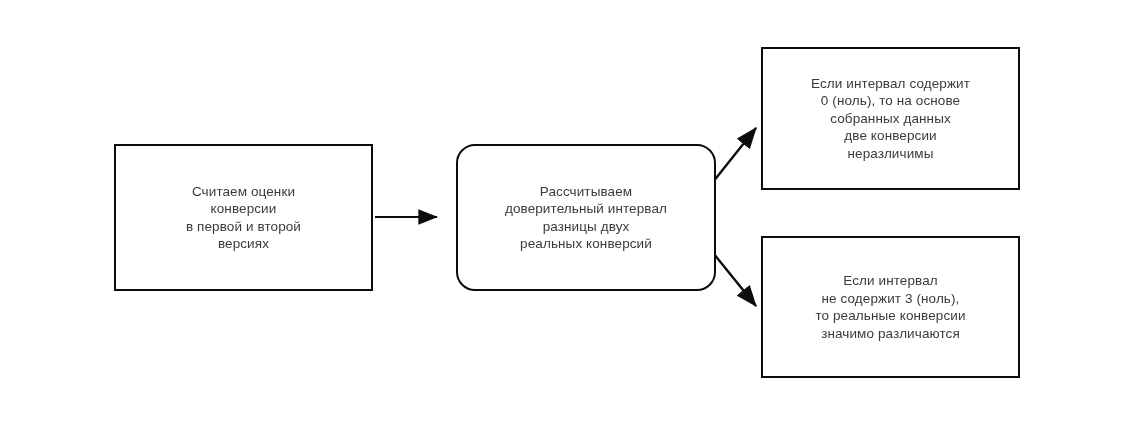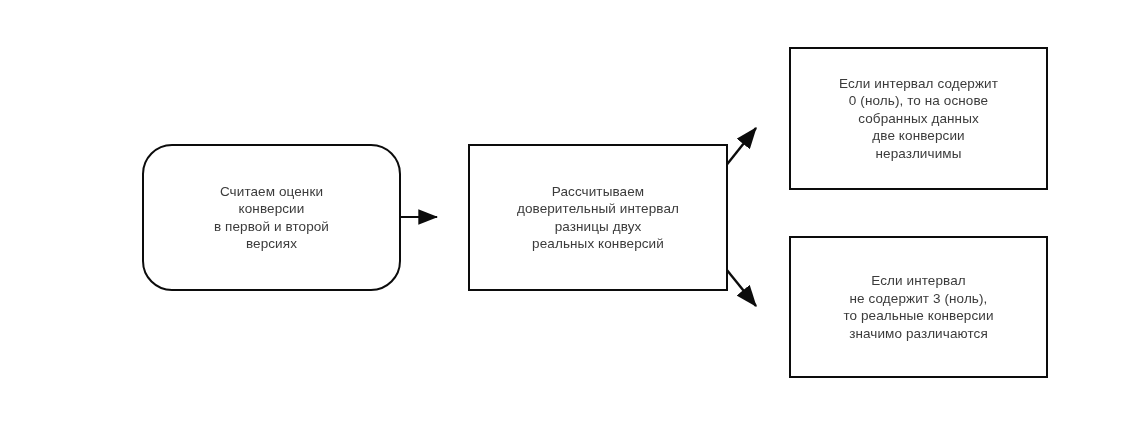--- a/index.html
+++ b/index.html
@@ -19,32 +19,31 @@
   }
   .node {
     position: absolute;
     box-sizing: border-box;
     border: 2px solid #0c0c0c;
     background: #ffffff;
     display: flex;
     align-items: center;
     justify-content: center;
     padding: 20px 6px;
-    margin-left: 28px;
   }
   .node-label {
     font-size: 13.5px;
     line-height: 17.5px;
     color: #3b3b3b;
     text-align: center;
     white-space: pre-line;
     letter-spacing: 0.1px;
   }
-  #node-estimate  { left: 114px; top: 144px; width: 259px; height: 147px; border-radius: 30px; }
-  #node-interval  { left: 440px; top: 144px; width: 260px; height: 147px; }
+  #node-estimate  { left: 114px; top: 144px; width: 259px; height: 147px; }
+  #node-interval  { left: 456px; top: 144px; width: 260px; height: 147px; border-radius: 19px; }
   #node-contains-zero     { left: 761px; top: 47px;  width: 259px; height: 143px; }
   #node-not-contains-zero { left: 761px; top: 236px; width: 259px; height: 142px; }
   #edges {
     position: absolute;
     left: 0;
     top: 0;
     width: 1134px;
     height: 428px;
     pointer-events: none;
   }

